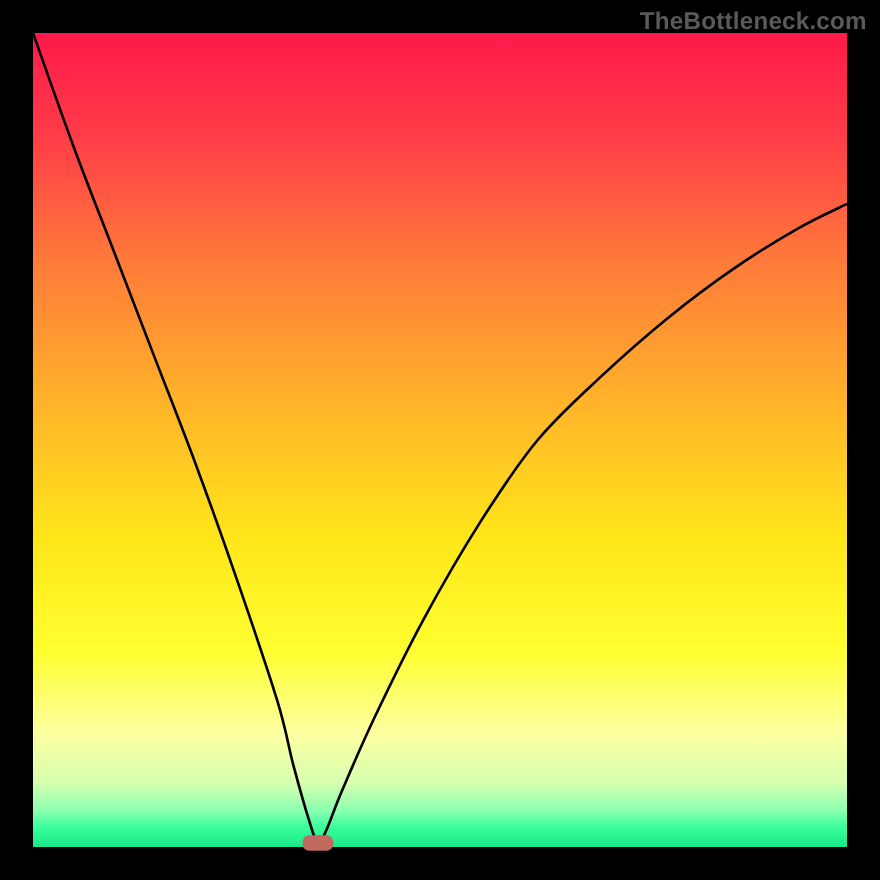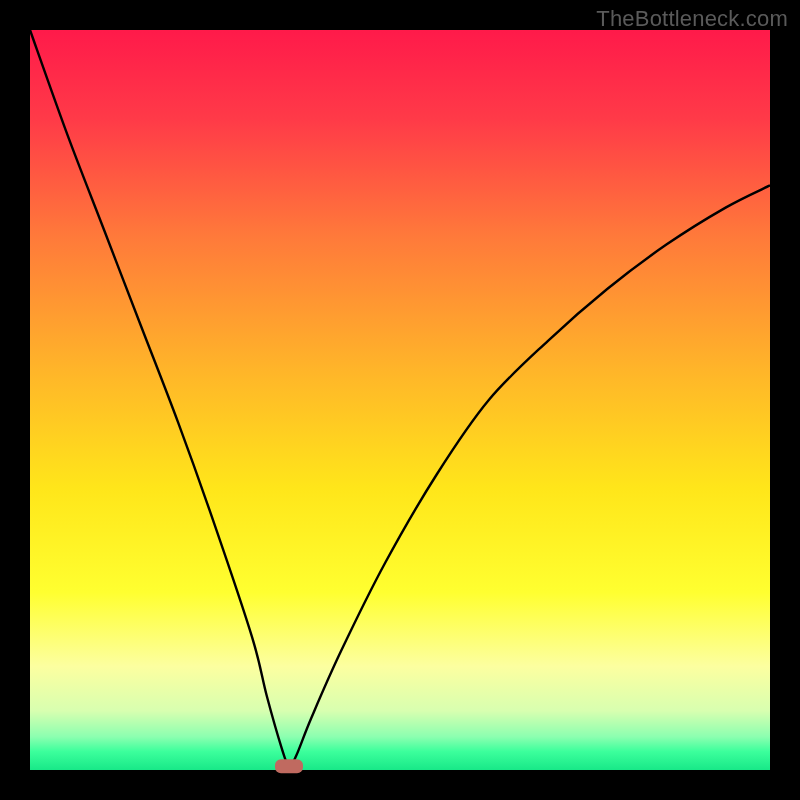--- a/index.html
+++ b/index.html
@@ -15,21 +15,21 @@
     width: 800px;
     height: 800px;
     background: #000;
   }
   .watermark {
     position: absolute;
     top: 6px;
     right: 12px;
     color: #5a5a5a;
     font-size: 22px;
-    font-weight: 400;
+    font-weight: 700;
     z-index: 5;
     letter-spacing: 0.2px;
   }
   svg {
     display: block;
   }
 </style>
 </head>
 <body>
 

